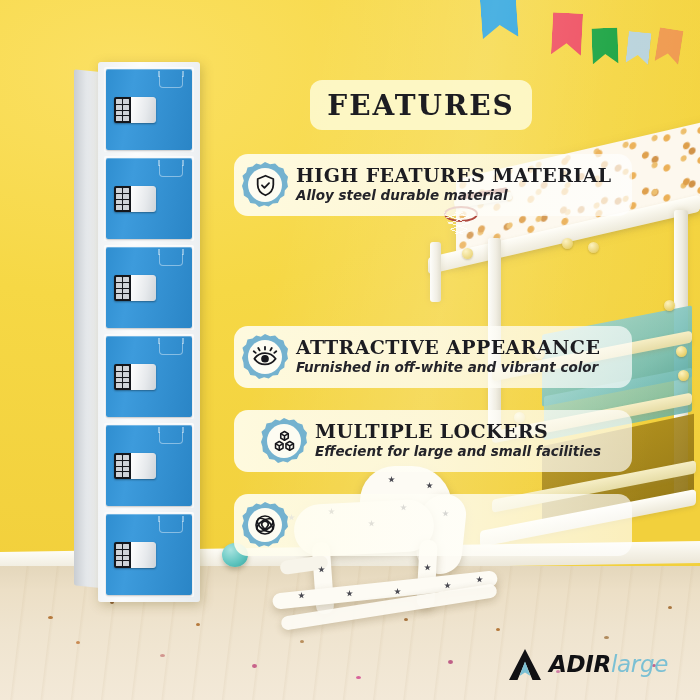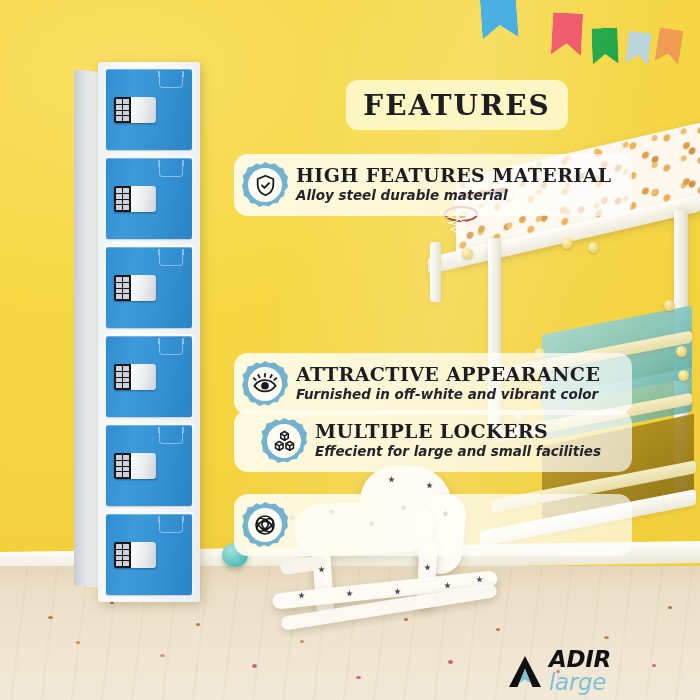--- a/index.html
+++ b/index.html
@@ -180,21 +180,21 @@
   .handle {
     flex: 1; background: linear-gradient(100deg,#ffffff,#e6e9ec 60%,#cfd4d9);
     border-radius: 0 3px 3px 0;
   }
 
   
   .title-pill {
     position: absolute; left: 310px; top: 80px; width: 222px; height: 50px;
     background: rgba(253,248,205,0.92);
     border-radius: 12px;
-    display: flex; align-items: center; justify-content: center; margin-left: 36px;
+    display: flex; align-items: center; justify-content: center;
   }
   .title-text {
     font-family: "DejaVu Serif", "Liberation Serif", serif;
     font-weight: 700;
     font-size: 28px;
     letter-spacing: 2.0px;
     color: #1d1d22;
   }
 
   .feature {
@@ -245,21 +245,21 @@
     margin-top: 2px;
     white-space: nowrap;
   }
 
   
   .logo { position: absolute; left: 508px; top: 648px; display: flex; align-items: center; gap: 7px; }
   .logo-mark { position: relative; width: 34px; height: 33px; }
   .logo-word {
     font-family: "DejaVu Sans", "Liberation Sans", sans-serif;
     font-style: italic; font-size: 23px; line-height: 1;
-    display: flex; align-items: baseline; flex-direction: column;
+    display: flex; align-items: baseline;
   }
   .logo-adir { font-weight: 700; color: #111114; letter-spacing: -.3px; }
   .logo-office { font-weight: 400; color: #7bc0d4; letter-spacing: -.3px; }
 </style>
 </head>
 <body>
 
 <div id="stage">
 
   <div class="wall"></div>
@@ -504,21 +504,21 @@
         </svg>
       </div>
     </div>
     <div class="ftext">
       <div class="fhead">HIGH FEATURES MATERIAL</div>
       <div class="fsub">Alloy steel durable material</div>
     </div>
   </div>
 
 
-  <div class="feature" style="top:326px;margin-top:27px;">
+  <div class="feature" style="top:326px;">
     <div class="badge">
       <div class="scallop"></div>
       <div class="inner">
         <svg width="26" height="26" viewBox="0 0 24 24" fill="none" stroke="#17171c" stroke-width="1.7" stroke-linecap="round" stroke-linejoin="round">
           <path d="M2.2 13.6c2.4-3.4 5.9-5.2 9.8-5.2s7.4 1.8 9.8 5.2c-2.4 3.4-5.9 5.2-9.8 5.2s-7.4-1.8-9.8-5.2Z"></path>
           <circle cx="12" cy="13.6" r="2.7" fill="#17171c"></circle>
           <path d="M12 5.1V2.6M7 5.9 5.8 3.7M17 5.9l1.2-2.2M3.4 8.2 1.6 6.7M20.6 8.2l1.8-1.5"></path>
         </svg>
       </div>
     </div>

